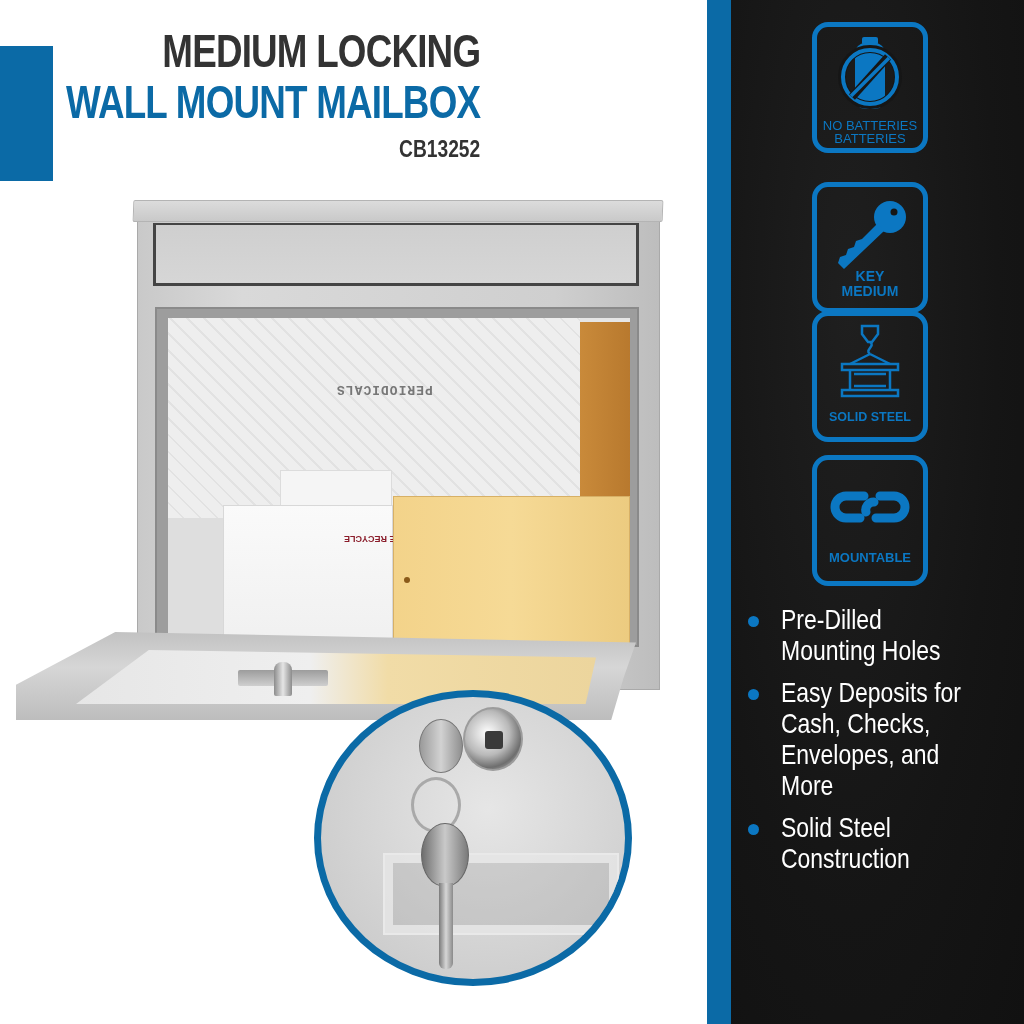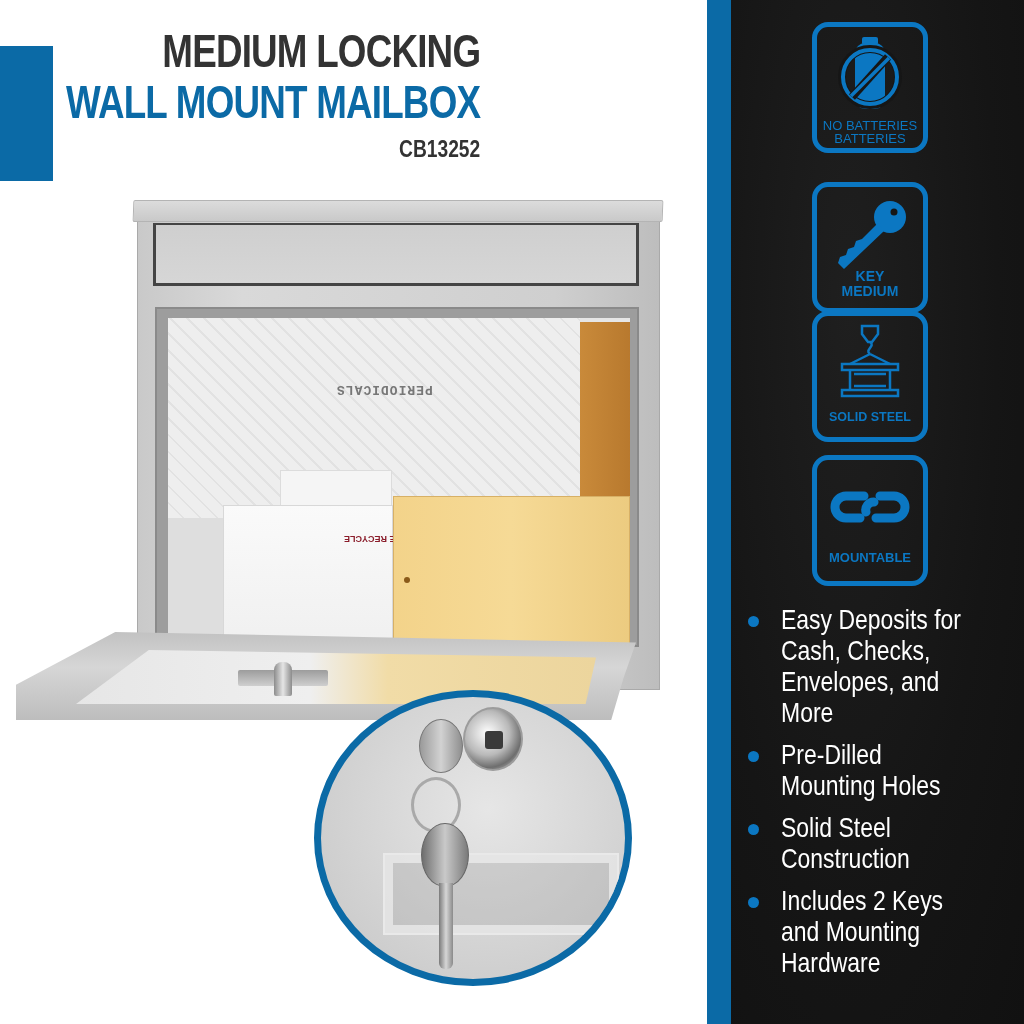--- a/index.html
+++ b/index.html
@@ -174,34 +174,28 @@
         <path d="M46 46 A8 8 0 0 1 54 36"></path>
       </g>
     </svg>
   </div>
   <div class="fb-label">MOUNTABLE</div>
 </div>
 
 <ul class="bullets">
   <li class="bullet">
     <span class="bl-dot"></span>
+    <span class="bl-text">Pre-Dilled
+Mounting Holes</span>
+  </li>
+  <li class="bullet">
+    <span class="bl-dot"></span>
     <span class="bl-text">Easy Deposits for
 Cash, Checks,
 Envelopes, and
 More</span>
   </li>
   <li class="bullet">
     <span class="bl-dot"></span>
-    <span class="bl-text">Pre-Dilled
-Mounting Holes</span>
-  </li>
-  <li class="bullet">
-    <span class="bl-dot"></span>
     <span class="bl-text">Solid Steel
 Construction</span>
   </li>
-  <li class="bullet">
-    <span class="bl-dot"></span>
-    <span class="bl-text">Includes 2 Keys
-and Mounting
-Hardware</span>
-  </li>
 </ul>
 
 </body></html>

